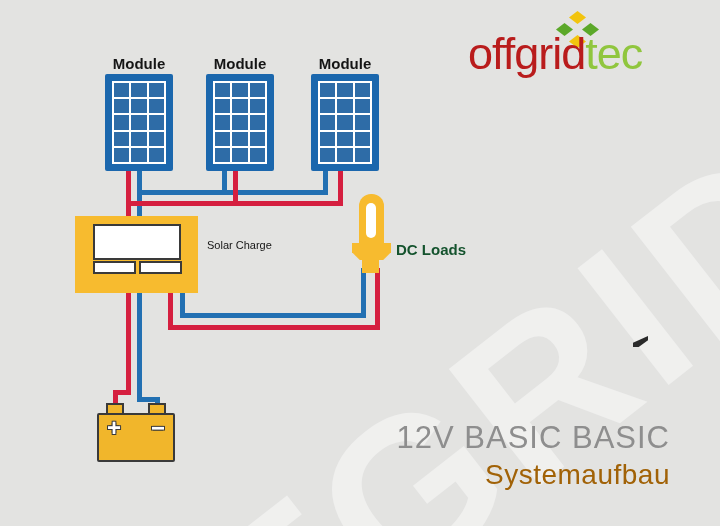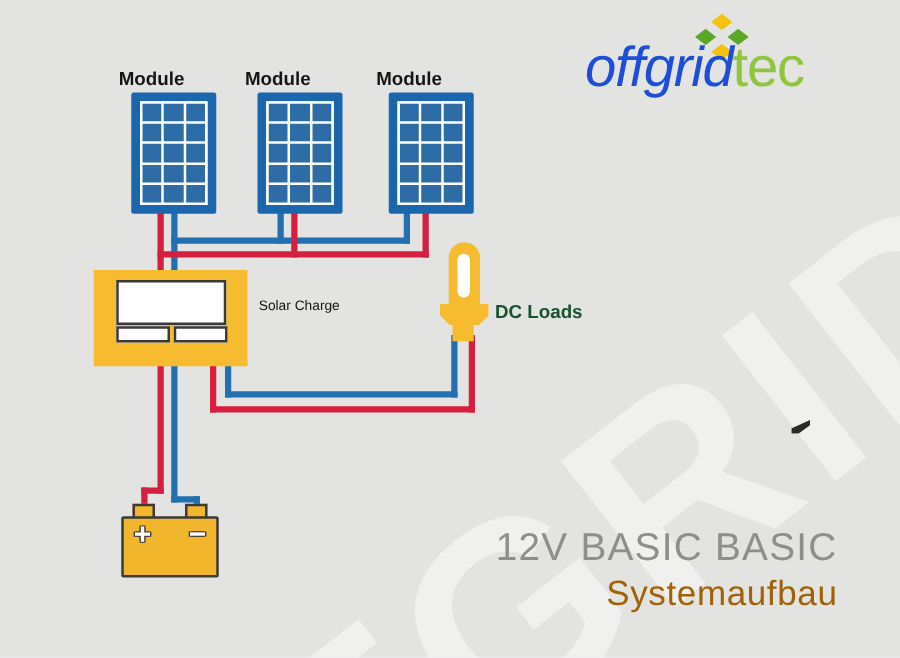--- a/index.html
+++ b/index.html
@@ -28,21 +28,21 @@
     position:absolute; width:68px; height:97px; z-index:3;
     background:#1b67ad; border-radius:2px; box-sizing:border-box; padding:7px;
   }
   .module .cells{
     width:100%; height:100%; box-sizing:border-box;
     display:grid; grid-template-columns:repeat(3,1fr); grid-template-rows:repeat(5,1fr);
     gap:2px; background:#ffffff; border:2px solid #ffffff;
   }
   .module .cells .cell{background:#2e6ca7;}
   .module-label{
-    position:absolute; width:88px; z-index:4;
+    position:absolute; width:88px; text-align:center; z-index:4;
     font-size:15px; font-weight:bold; color:#151515;
   }
 
   
   #controller{
     position:absolute; left:75px; top:216px; width:123px; height:77px;
     background:#f7bb2f; z-index:3;
   }
   #controller .display{
     position:absolute; left:18px; top:8px; width:84px; height:32px;
@@ -97,21 +97,21 @@
   .diamond{
     position:absolute; width:17px; height:13px; z-index:5;
     clip-path:polygon(50% 0,100% 50%,50% 100%,0 50%);
   }
   .diamond.yellow{background:#f2c40e;}
   .diamond.green{background:#5ba829;}
   #logo-text{
     position:absolute; left:468px; top:28px; z-index:5;
     font-size:45px; letter-spacing:-1px; font-weight:normal;
   }
-  #logo-text .dark{color:#1d4ed8;font-style:italic;}
+  #logo-text .dark{color:#b91c1c;}
   #logo-text .accent{color:#90c63e;}
 
   
   #footer-title{
     position:absolute; left:280px; top:420px; width:390px; text-align:right;
     font-size:31px; color:#8e8e8e; letter-spacing:1px; z-index:5; white-space:nowrap;
   }
   #footer-subtitle{
     position:absolute; left:280px; top:459px; width:390px; text-align:right;
     font-size:28px; color:#a16207; letter-spacing:0.5px; z-index:5; white-space:nowrap;

